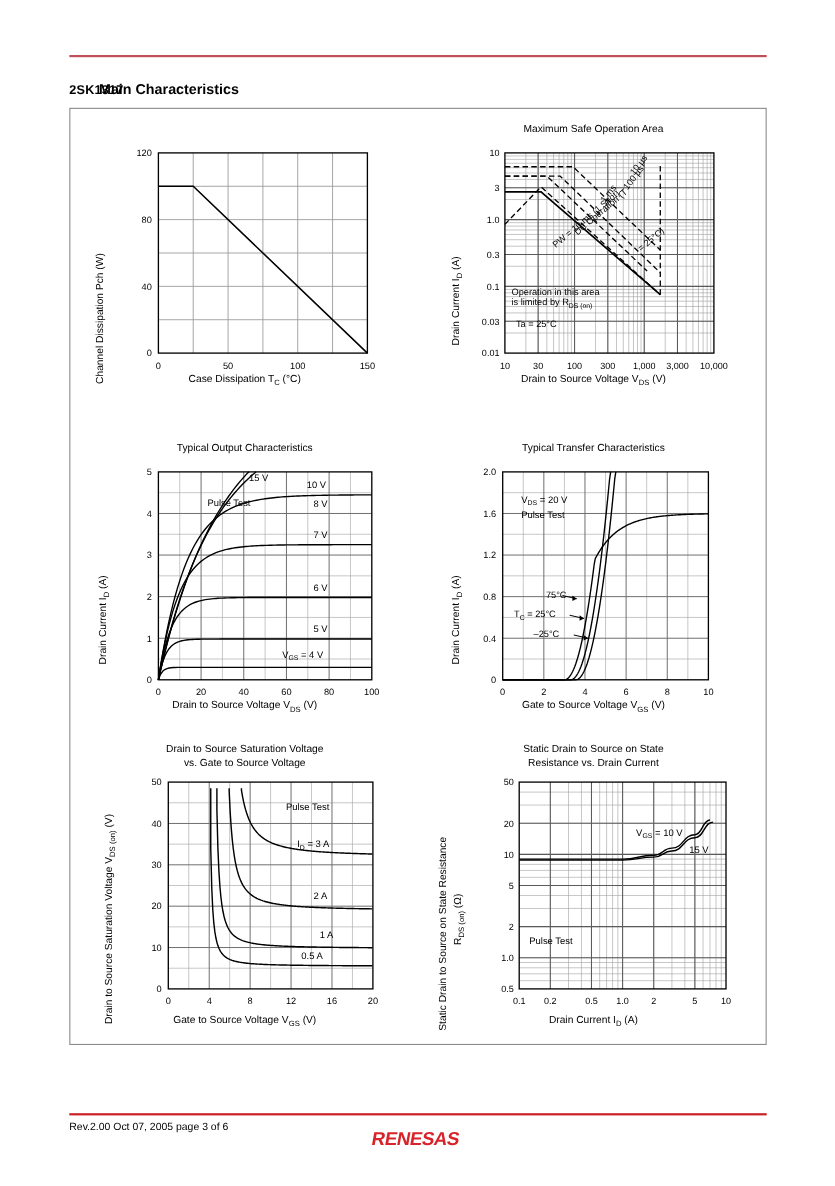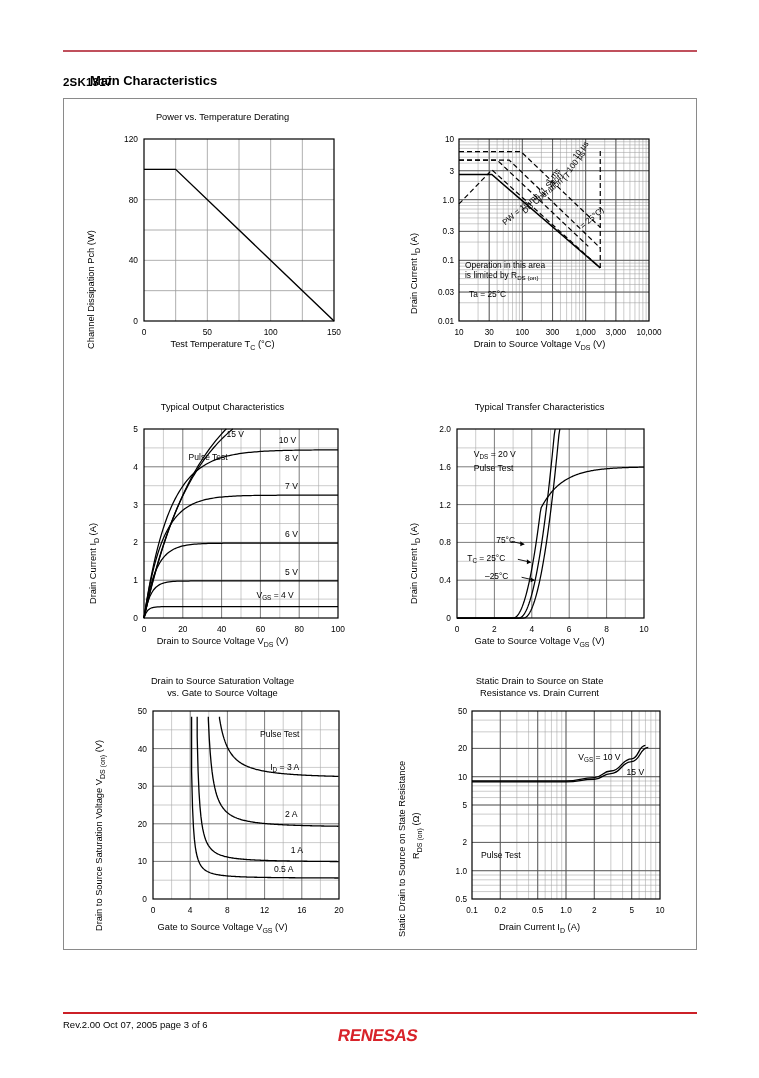--- a/index.html
+++ b/index.html
@@ -25,21 +25,20 @@
 
 <div class="page">
 
   <div class="hdr-title">2SK1317</div>
   <div class="hdr-rule"></div>
   <div class="sec-title">Main Characteristics</div>
 
   <div class="panel">
 
     <div class="chart" style="left:0px;top:0px;width:317px;height:260px;">
-      <div class="ctitle" style="top:12px;">Power vs. Temperature Derating</div>
       <div class="ylab" style="left:22px;top:250px;">
         <span>Channel Dissipation  Pch  (W)</span>
       </div>
       <svg width="317" height="215" viewBox="0 0 317 215" style="position:absolute;left:0;top:30px;">
         <g id="c1-grid">
             <line x1="143.33333333333331" y1="10" x2="143.33333333333331" y2="192" stroke="#9a9a9a" stroke-width="0.8"></line>
             <line x1="206.66666666666666" y1="10" x2="206.66666666666666" y2="192" stroke="#9a9a9a" stroke-width="0.8"></line>
             <line x1="111.66666666666666" y1="10" x2="111.66666666666666" y2="192" stroke="#9a9a9a" stroke-width="0.8"></line>
             <line x1="175" y1="10" x2="175" y2="192" stroke="#9a9a9a" stroke-width="0.8"></line>
             <line x1="238.33333333333334" y1="10" x2="238.33333333333334" y2="192" stroke="#9a9a9a" stroke-width="0.8"></line>
@@ -56,25 +55,26 @@
             <text x="143.33333333333331" y="206" font-size="8.4" text-anchor="middle" fill="#000">50</text>
             <text x="206.66666666666666" y="206" font-size="8.4" text-anchor="middle" fill="#000">100</text>
             <text x="270" y="206" font-size="8.4" text-anchor="middle" fill="#000">150</text>
             <text x="74" y="195" font-size="8.4" text-anchor="end" fill="#000">0</text>
             <text x="74" y="134.33333333333334" font-size="8.4" text-anchor="end" fill="#000">40</text>
             <text x="74" y="73.66666666666667" font-size="8.4" text-anchor="end" fill="#000">80</text>
             <text x="74" y="13" font-size="8.4" text-anchor="end" fill="#000">120</text>
           </g>
       </svg>
       <div class="xlab" style="top:240px;font-size:9.3px;">
-        <span>Test Temperature  T</span><sub style="font-size:7px">C</sub><span>  (°C)</span>
+        <span>Case Dissipation  T</span><sub style="font-size:7px">C</sub><span>  (°C)</span>
       </div>
     </div>
 
     <div class="chart" style="left:317px;top:0px;width:317px;height:260px;">
+      <div class="ctitle" style="top:12px;">Maximum Safe Operation Area</div>
       <div class="ylab" style="left:28px;top:215px;">
         <span>Drain Current  I</span><sub style="font-size:7px">D</sub><span>  (A)</span>
       </div>
       <svg width="317" height="215" viewBox="0 0 317 215" style="position:absolute;left:0;top:30px;">
         <g id="c2-grid">
             <line x1="97.06523305871882" y1="10" x2="97.06523305871882" y2="192" stroke="#9f9f9f" stroke-width="0.55"></line>
             <line x1="108.21767946557861" y1="10" x2="108.21767946557861" y2="192" stroke="#9f9f9f" stroke-width="0.55"></line>
             <line x1="116.13046611743763" y1="10" x2="116.13046611743763" y2="192" stroke="#9f9f9f" stroke-width="0.55"></line>
             <line x1="122.26810027461451" y1="10" x2="122.26810027461451" y2="192" stroke="#9f9f9f" stroke-width="0.55"></line>
             <line x1="127.28291252429744" y1="10" x2="127.28291252429744" y2="192" stroke="#9f9f9f" stroke-width="0.55"></line>

